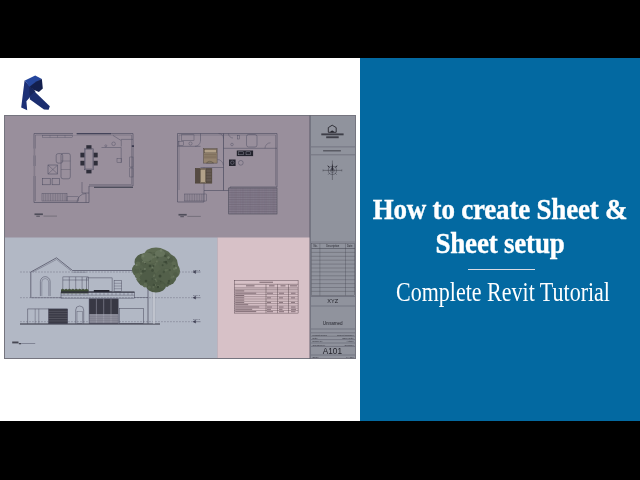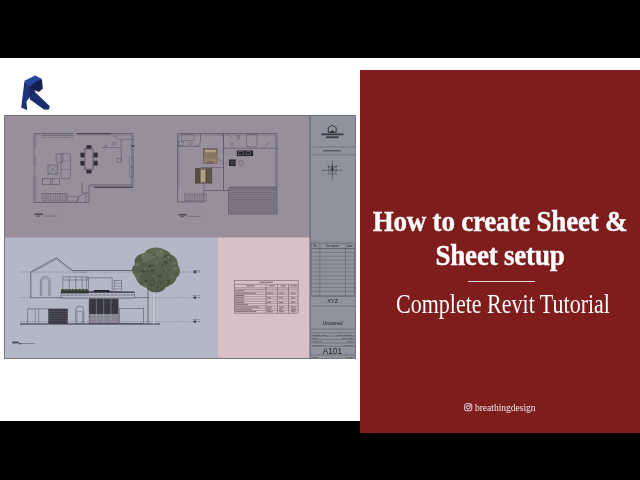--- a/index.html
+++ b/index.html
@@ -1,21 +1,21 @@
 <!DOCTYPE html>
 <html><head>
 <meta charset="utf-8">
 <style>
   html,body{margin:0;padding:0;}
   body{width:640px;height:480px;position:relative;overflow:hidden;background:#ffffff;
        font-family:"Liberation Sans",sans-serif;}
   .bar{position:absolute;left:0;width:640px;background:#000;}
   #topbar{top:0;height:58px;}
   #botbar{top:421px;height:59px;}
-  #panel{position:absolute;left:360px;top:58px;width:280px;height:363px;background:#7f1d1d;margin-top:12px;}
+  #panel{position:absolute;left:360px;top:58px;width:280px;height:363px;background:#0369a1;}
   .tline{position:absolute;left:0;width:280px;text-align:center;
          font-family:"Liberation Serif",serif;font-weight:bold;color:#ffffff;
          font-size:27px;line-height:27px;letter-spacing:-0.2px;-webkit-text-stroke:0.35px #ffffff;
          transform:scaleY(1.11);transform-origin:50% 0;}
   #t1{top:136.5px;}
   #t2{top:170.5px;}
   #divider{position:absolute;left:108px;top:211px;width:67px;height:1.3px;background:#d8dbe4;}
   #subtitle{position:absolute;left:3px;top:220px;width:280px;text-align:center;
             font-family:"Liberation Serif",serif;color:#ffffff;font-size:22px;line-height:22px;
             transform:scaleY(1.27);transform-origin:50% 0;}
@@ -25,25 +25,20 @@
 </style>
 </head>
 <body>
 <div class="bar" id="topbar"></div>
 <div class="bar" id="botbar"></div>
 <div id="panel">
   <div class="tline" id="t1">How to create Sheet &amp;</div>
   <div class="tline" id="t2">Sheet setup</div>
   <div id="divider"></div>
   <div id="subtitle">Complete Revit Tutorial</div>
-  <div id="insta"><svg width="8.5" height="8.5" viewBox="0 0 24 24" style="display:inline-block;vertical-align:-1px;margin-right:2px">
-     <rect x="2" y="2" width="20" height="20" rx="5" fill="none" stroke="#e9ebf1" stroke-width="2.6"></rect>
-     <circle cx="12" cy="12" r="5" fill="none" stroke="#e9ebf1" stroke-width="2.6"></circle>
-     <circle cx="18" cy="6" r="1.8" fill="#e9ebf1"></circle>
-   </svg>breathingdesign</div>
 </div>
 
 <svg id="sheet" width="640" height="480" viewBox="0 0 640 480">
 
   <g id="rlogo">
     <polygon points="24.6,80.3 30.4,87.0 31.2,95.8 26.4,101.2 27.2,110.3 21.2,107.5" fill="#1d3177"></polygon>
     <polygon points="29.3,86.2 34.0,89.5 35.5,92.0 30.4,96.5 29.6,95.0" fill="#16255c"></polygon>
     <polygon points="30.2,95.7 34.8,91.8 49.8,106.3 48.6,109.7 44.0,109.6 29.7,99.3" fill="#1b2e6f"></polygon>
     <polygon points="24.9,80.6 35.2,75.4 41.9,78.9 36.8,82.1 29.8,87.3" fill="#26479d"></polygon>
     <polygon points="41.9,78.9 42.8,88.6 38.9,91.9 33.6,89.8 29.4,86.8 36.3,81.5" fill="#131f4e"></polygon>

